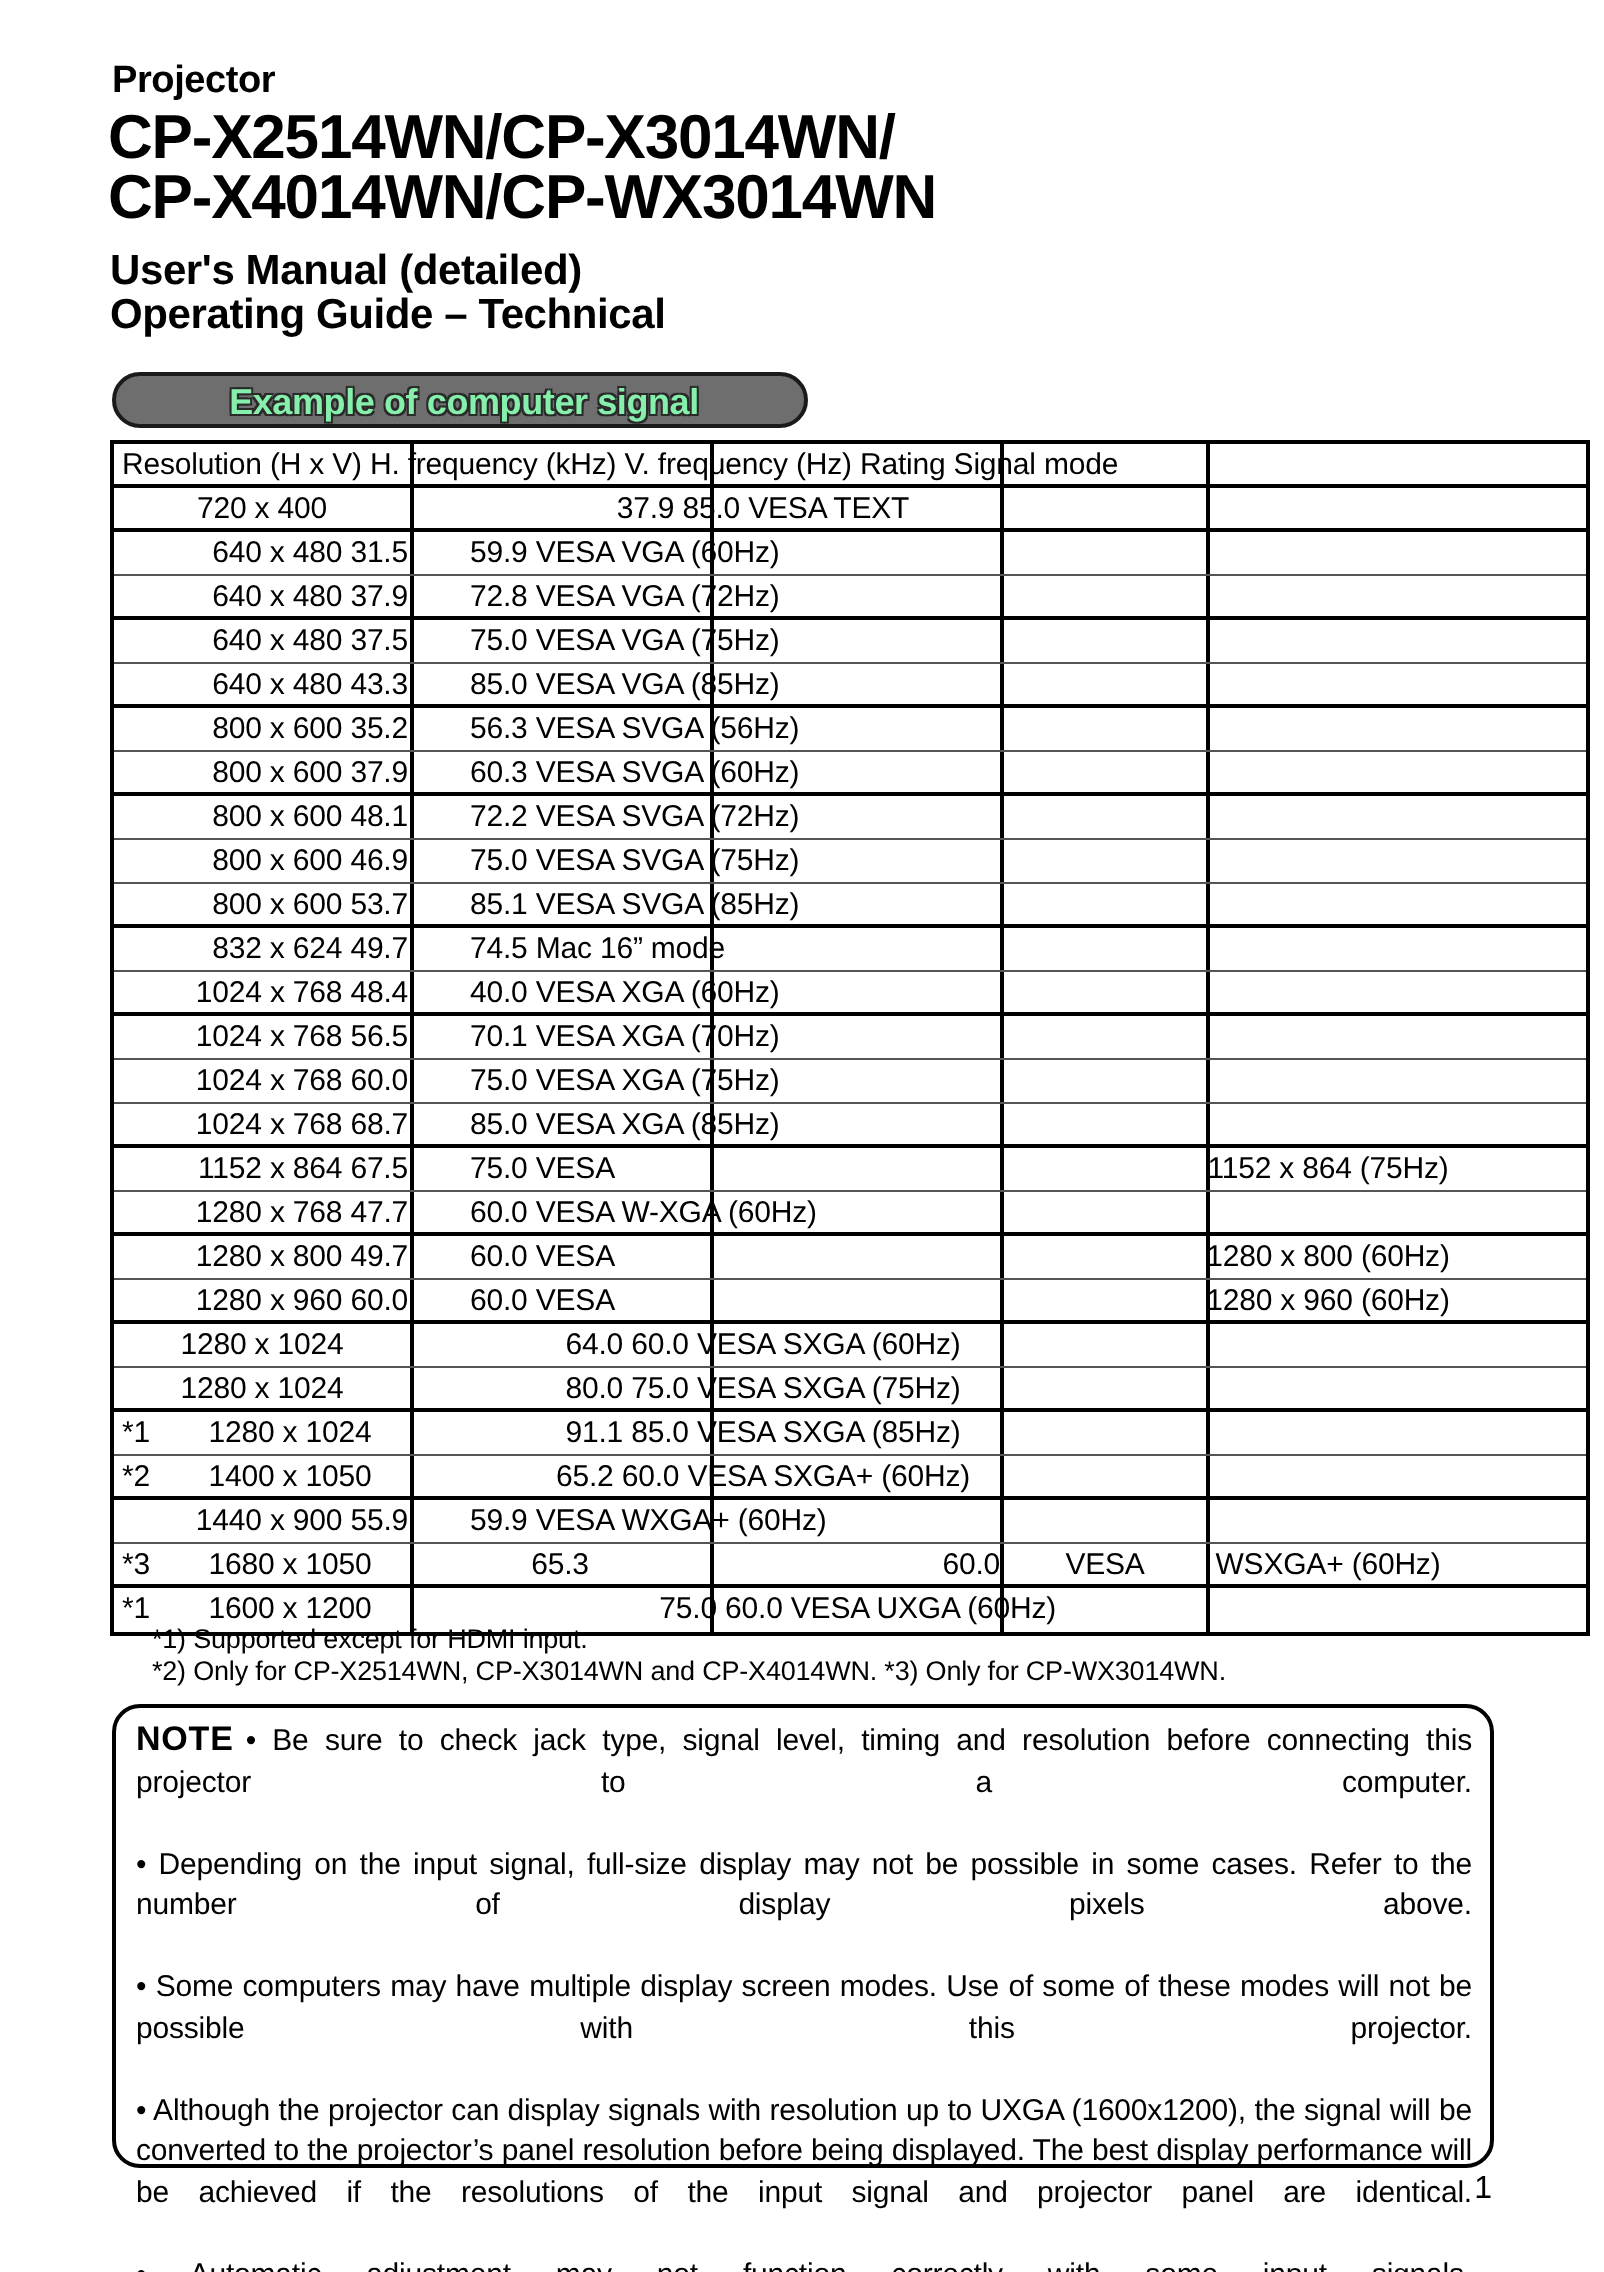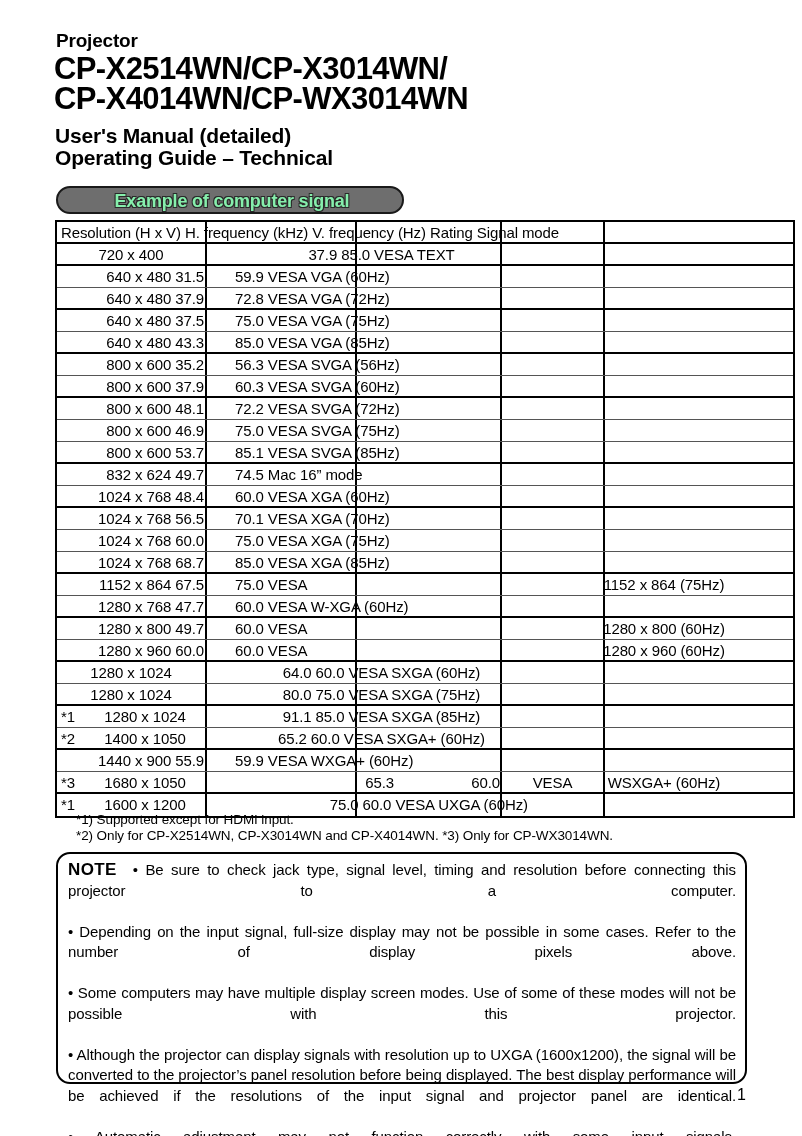--- a/index.html
+++ b/index.html
@@ -118,21 +118,21 @@
   .cellspan {
     position: absolute;
     top: 0;
     height: 22px;
     line-height: 21px;
     font-size: 15px;
     white-space: nowrap;
     letter-spacing: -0.1px;
   }
   .c1 { left: 0px;   width: 148px; text-align: center; }
-  .c2c{ left: 150px; width: 146px; text-align: right; padding-left: 41px; }
+  .c2c{ left: 150px; width: 146px; text-align: center; }
   .c3 { left: 300px; width: 143px; text-align: right; }
   .c4 { left: 445px; width: 101px; text-align: center; }
   .c5 { left: 536px; width: 142px; text-align: center; }
   .w23 { left: 150px; width: 400px; text-align: left; margin-left: 28px; }
   .w1b { left: 0px;   width: 148px; text-align: right; padding-right: 1px; box-sizing: border-box;}
   .fn  { left: 4px;   width: 28px;  text-align: left; }
   .res { left: 28px;  width: 120px; text-align: center; }
 
   
   .footnotes {
@@ -164,21 +164,21 @@
     width: 668px;
     font-size: 15px;
     line-height: 20.5px;
     text-align: justify;
     letter-spacing: -0.1px;
   }
   .note-label {
     font-weight: bold;
     font-size: 17px;
     letter-spacing: 0.4px;
-    margin-right: 16px;
+    margin-right: 6px;
   }
   .note-p { margin: 0; text-align: justify; }
   .note-p:after { content: ""; display: inline-block; width: 100%; }
 
   
   .pageno {
     position: absolute;
     right: 56px;
     top: 1086px;
     font-size: 16px;
@@ -248,21 +248,21 @@
         <div class="row thick">
           <span class="cellspan w1b">800 x 600 53.7</span>
           <span class="cellspan w23">85.1 VESA SVGA (85Hz)</span>
         </div>
         <div class="row">
           <span class="cellspan w1b">832 x 624 49.7</span>
           <span class="cellspan w23">74.5 Mac 16” mode</span>
         </div>
         <div class="row thick">
           <span class="cellspan w1b">1024 x 768 48.4</span>
-          <span class="cellspan w23">60.0 VESA XGA (60Hz)</span>
+          <span class="cellspan w23">40.0 VESA XGA (60Hz)</span>
         </div>
         <div class="row">
           <span class="cellspan w1b">1024 x 768 56.5</span>
           <span class="cellspan w23">70.1 VESA XGA (70Hz)</span>
         </div>
         <div class="row">
           <span class="cellspan w1b">1024 x 768 60.0</span>
           <span class="cellspan w23">75.0 VESA XGA (75Hz)</span>
         </div>
         <div class="row thick">

